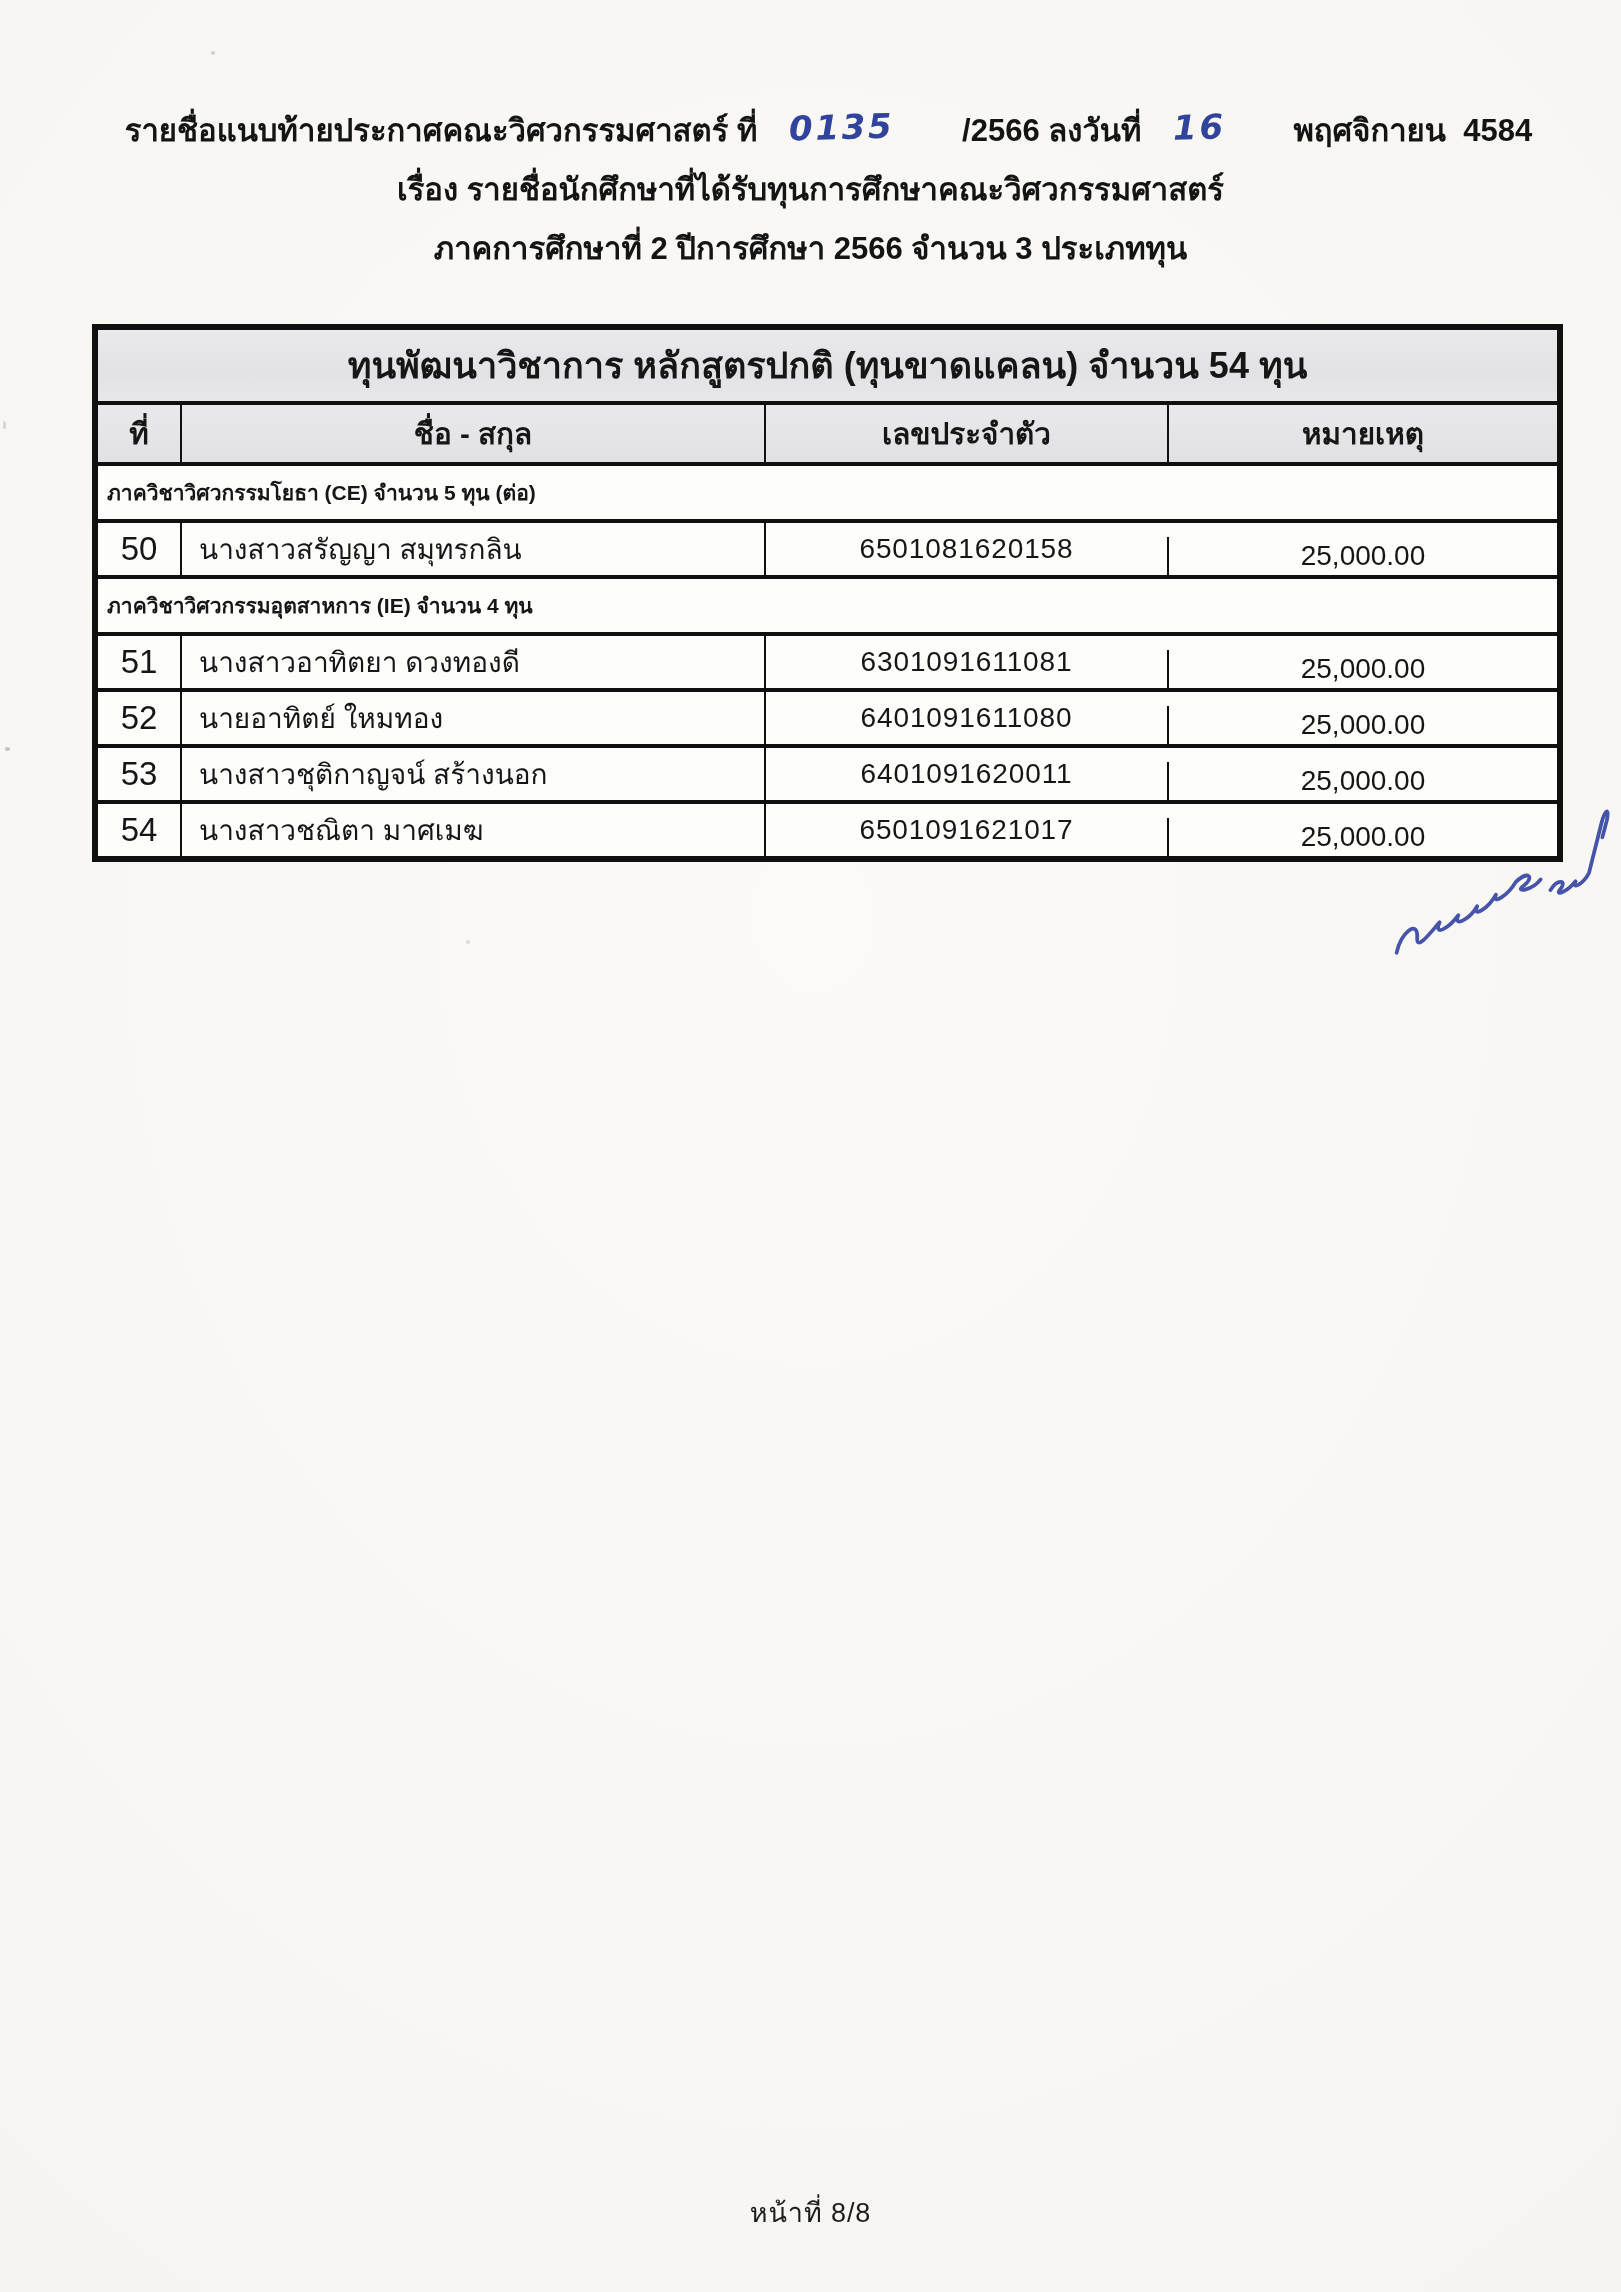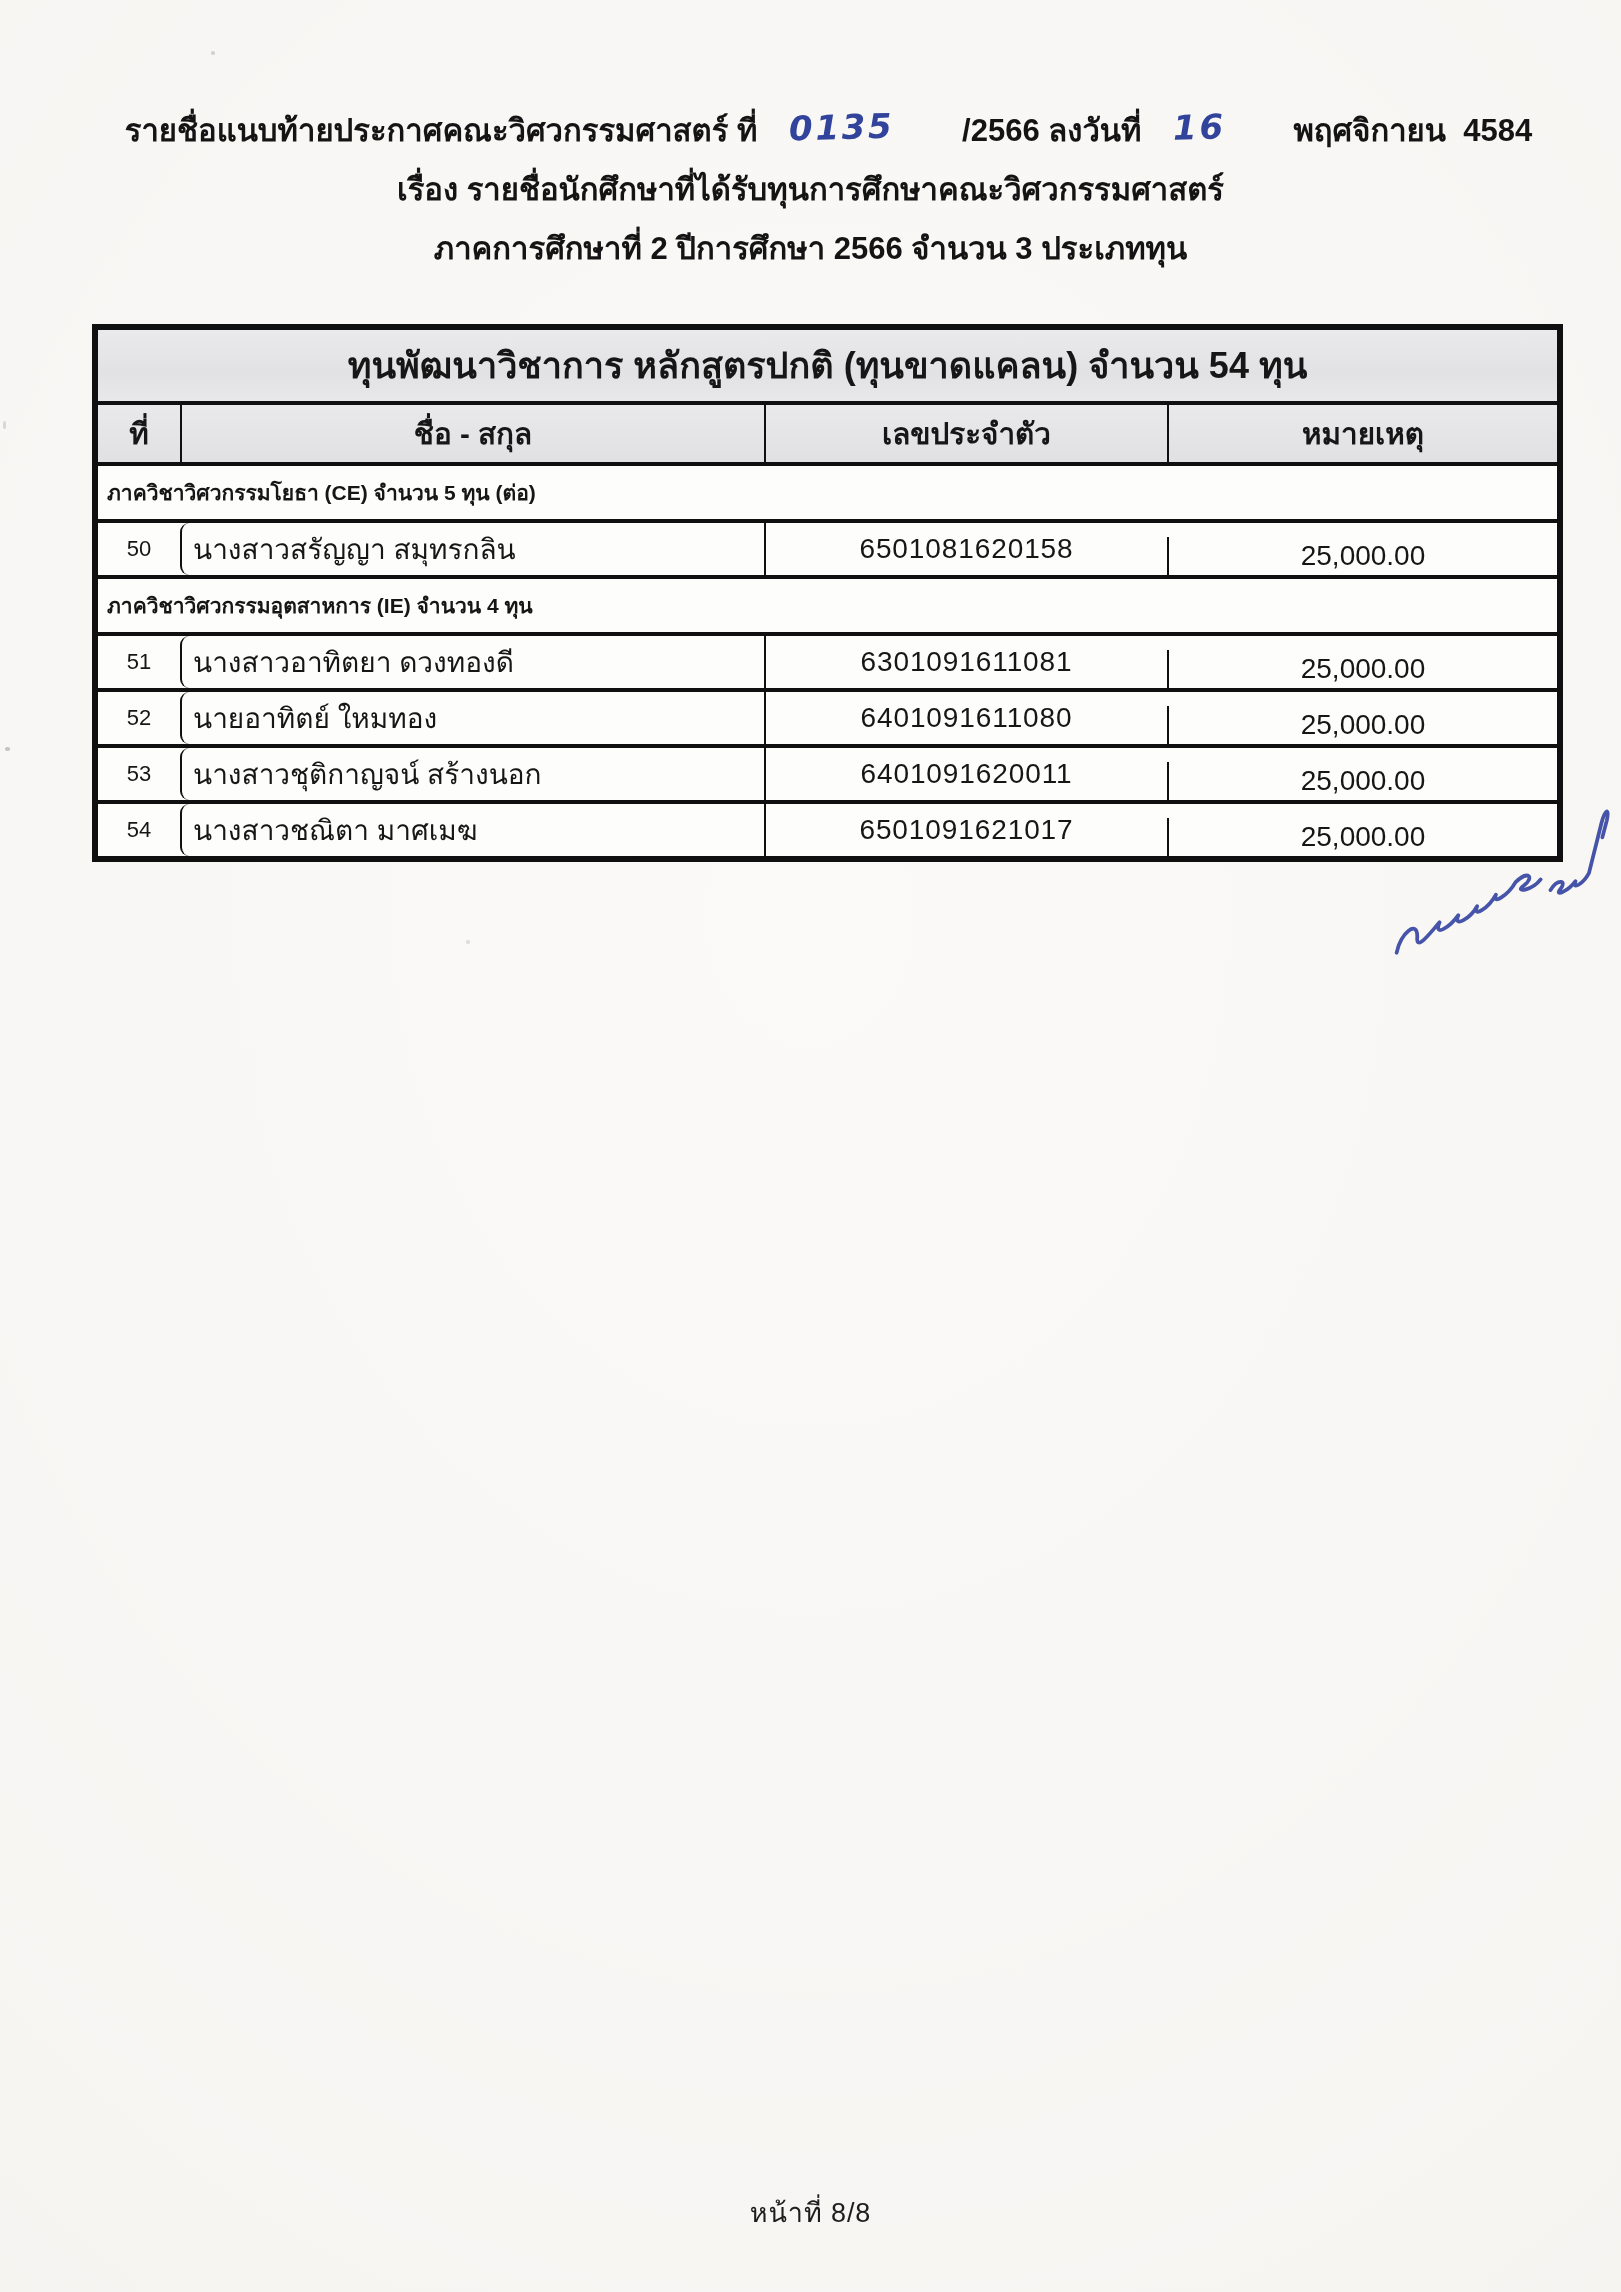--- a/index.html
+++ b/index.html
@@ -59,22 +59,22 @@
     overflow:hidden;
   }
   .cols .cell + .cell{border-left:2.7px solid #101010;}
   .section-row{
     height:57px;background:#fdfdfc;
     display:flex;align-items:center;
     padding-left:9px;
     font-weight:bold;font-size:21px;
   }
   .data-row{height:56px;background:#fdfdfc;}
-  .cell.no{justify-content:center;font-size:22px;}
-  .cell.name{justify-content:flex-start;padding-left:11px;border-radius:9px;}
+  .cell.no{justify-content:center;font-size:33px;}
+  .cell.name{justify-content:flex-start;padding-left:17px;}
   .cell.sid{justify-content:center;letter-spacing:0.9px;}
   .cell.remark{justify-content:center;margin-top:14px;}
   
   .signature{
     position:absolute;left:1384px;top:781px;width:231px;height:195px;
     pointer-events:none;
   }
   
   .doc-footer{
     position:absolute;top:2191px;left:0;width:100%;

